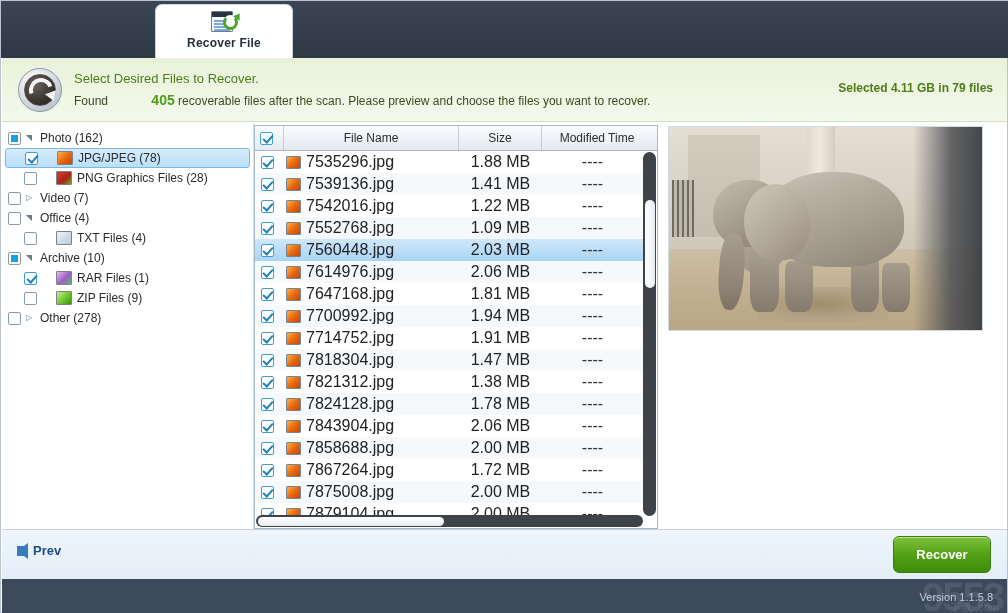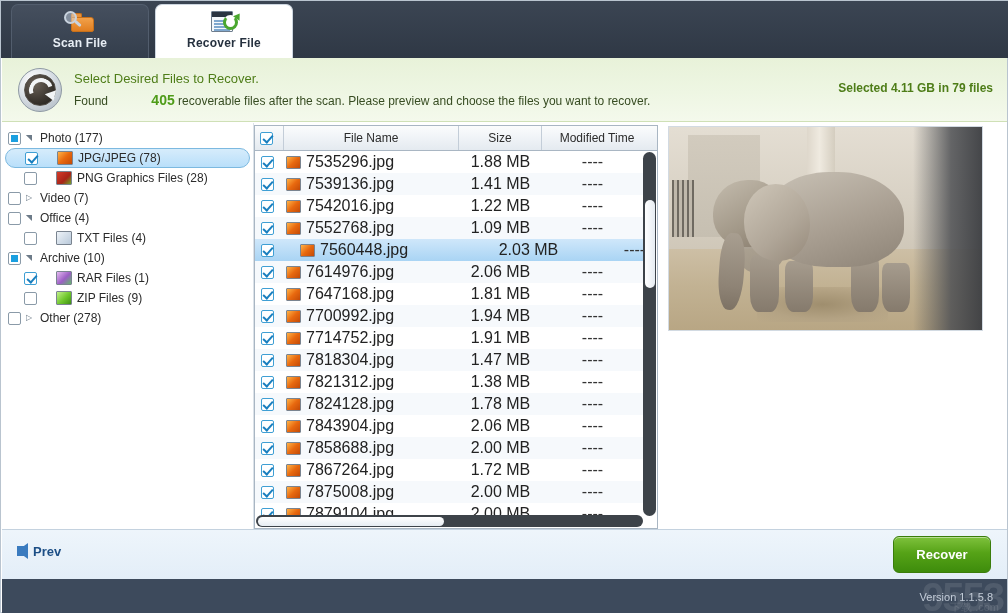--- a/index.html
+++ b/index.html
@@ -177,21 +177,21 @@
   }
   .tnode {
     position: relative; height: 20px;
     display: flex; align-items: center;
     font-size: 12px; color: #2b2b2b;
     cursor: pointer;
     padding-left: 6px;
   }
   .tnode.sel {
     background: linear-gradient(180deg,#d6ecfb 0%, #b9dffa 100%);
-    border: 1px solid #7cb9e0; border-radius: 10px;
+    border: 1px solid #7cb9e0; border-radius: 3px;
     margin: 0 3px 0 3px; padding-left: 3px; text-align: center;
   }
   .tnode.child { padding-left: 22px; }
   .tnode.sel.child { padding-left: 19px; }
   .cb {
     width: 13px; height: 13px; flex: 0 0 13px;
     border: 1px solid #8a9aa8; background: #ffffff;
     border-radius: 2px; margin-right: 5px;
     position: relative;
   }
@@ -253,21 +253,20 @@
     overflow: hidden;
   }
   .row {
     display: flex; height: 22px; align-items: flex-end;
     font-size: 16px; color: #222;
     cursor: pointer;
   }
   .row.alt { background: #f6f9fc; }
   .row.sel {
     background: linear-gradient(180deg,#cfe7fa 0%, #a9d4f4 100%);
-    gap: 14px;
   }
   .cell { display: flex; align-items: center; height: 100%; }
   .cell.c-chk { width: 29px; flex: 0 0 29px; justify-content: center; }
   .cell.c-name { width: 175px; flex: 0 0 175px; padding-left: 2px; }
   .cell.c-size { width: 83px; flex: 0 0 83px; justify-content: center; }
   .cell.c-time { width: 101px; flex: 0 0 101px; justify-content: center; color:#333; }
   .rowicon {
     width: 15px; height: 13px; flex: 0 0 15px; margin-right: 5px;
     border: 1px solid #7a8490; border-radius: 1px;
     background: linear-gradient(135deg,#ffb347 0%,#e8690f 50%,#c44a06 100%);
@@ -377,21 +376,21 @@
 
   
   .footer {
     position: absolute; left: 1px; top: 528px;
     width: 1005px; height: 50px;
     background: linear-gradient(180deg,#eef5fb 0%, #e3eef8 100%);
     border-top: 1px solid #c4d2df;
   }
   .prev-btn {
     position: absolute; left: 15px; top: 13px;
-    display: flex; align-items: center; cursor: pointer;
+    display: flex; align-items: flex-start; cursor: pointer;
   }
   .prev-arrow {
     width: 0; height: 0; margin-right: 5px;
     border-top: 8px solid transparent;
     border-bottom: 8px solid transparent;
     border-right: 11px solid #3a7bbf;
     position: relative;
   }
   .prev-arrow::after {
     content: ""; position: absolute;
@@ -433,29 +432,20 @@
     position: absolute; right: 8px; bottom: -2px;
     font-size: 11px; color: rgba(255,255,255,.12);
   }
 </style>
 </head>
 <body>
 
 <div class="app">
 
   <div class="tabbar">
-    <div class="tab inactive">
-      <div class="tab-icon">
-        <div class="ic-folder-tab"></div>
-        <div class="ic-folder-body"></div>
-        <div class="ic-mag-handle"></div>
-        <div class="ic-mag-ring"></div>
-      </div>
-      <div class="tab-label">Scan File</div>
-    </div>
     <div class="tab active">
       <div class="tab-icon">
         <div class="ic-doc">
           <div class="ic-doc-top"></div>
           <div class="ic-doc-line" style="top:8px"></div>
           <div class="ic-doc-line" style="top:11px"></div>
           <div class="ic-doc-line" style="top:14px"></div>
           <div class="ic-doc-line" style="top:17px"></div>
         </div>
         <div class="ic-green-circ"></div>
@@ -476,21 +466,21 @@
   <div class="banner-title">Select Desired Files to Recover.</div>
   <div class="banner-sub"><span>Found </span><span class="hl">405</span><span> recoverable files after the scan. Please preview and choose the files you want to recover.</span></div>
   <div class="banner-selected">Selected 4.11 GB in 79 files</div>
 
   <div class="body-area">
 
     <div class="tree" id="tree">
         <div class="tnode">
           <div class="cb partial"></div>
           <div class="arw open"></div>
-          <div class="tlabel">Photo (177)</div>
+          <div class="tlabel">Photo (162)</div>
         </div>
         <div class="tnode child sel">
           <div class="cb checked"></div>
           <div class="arw"></div>
           <div class="fic jpg"></div>
           <div class="tlabel">JPG/JPEG (78)</div>
         </div>
         <div class="tnode child">
           <div class="cb"></div>
           <div class="arw"></div>

